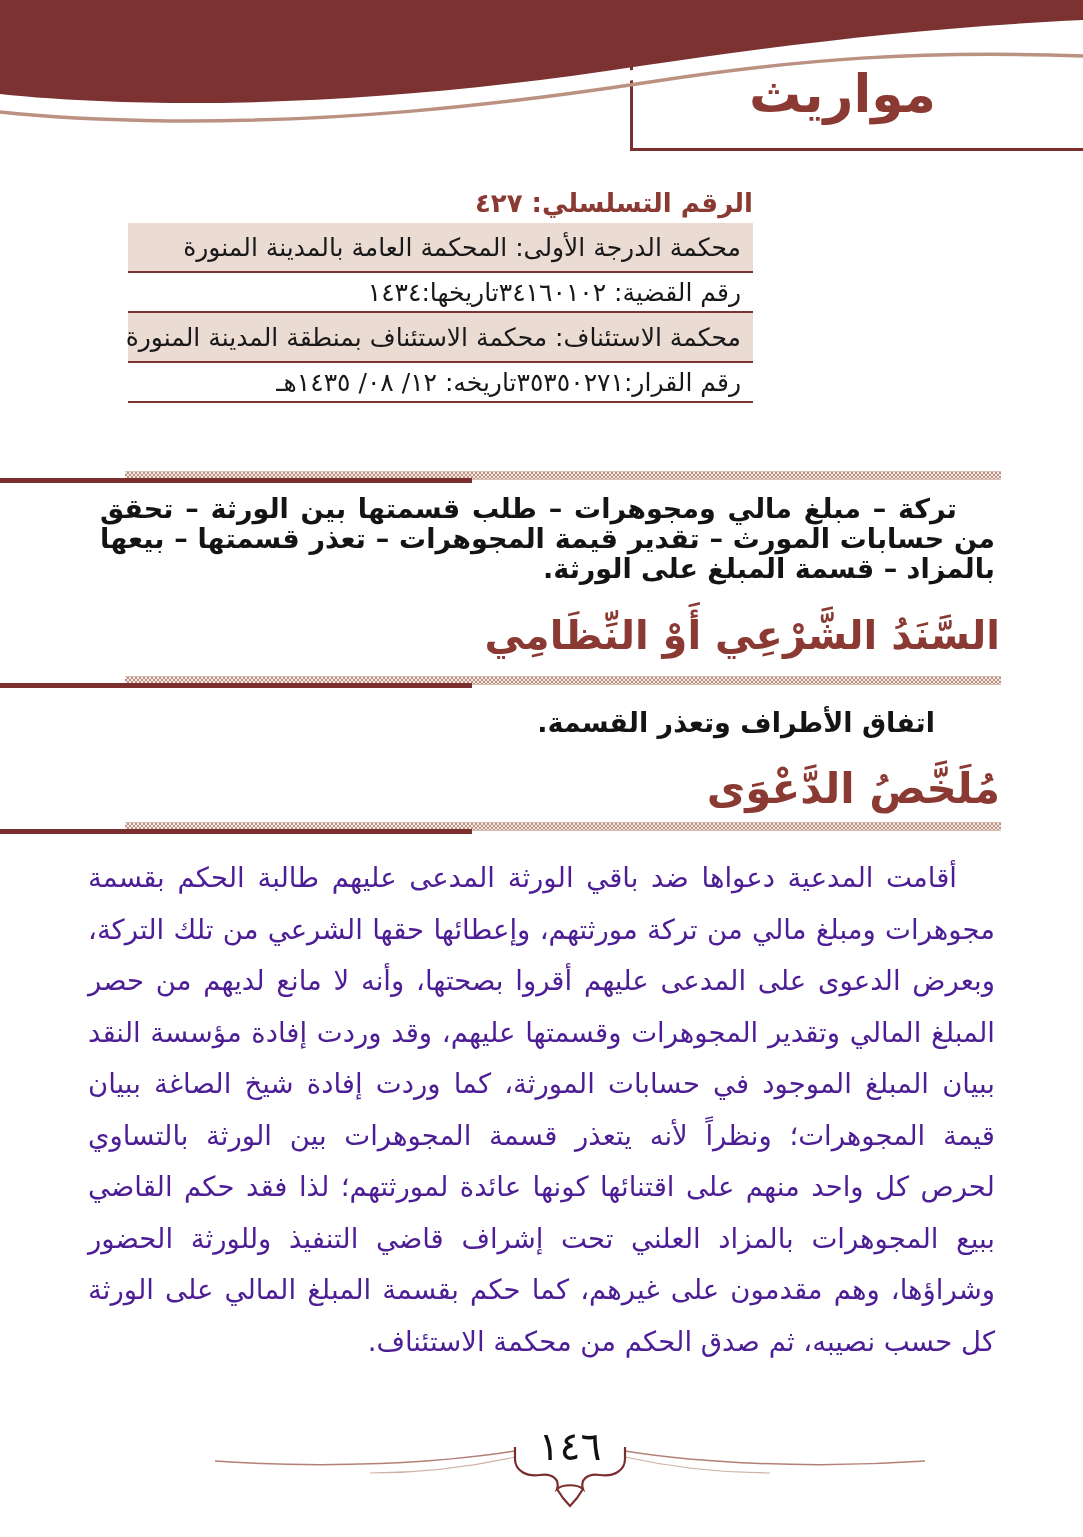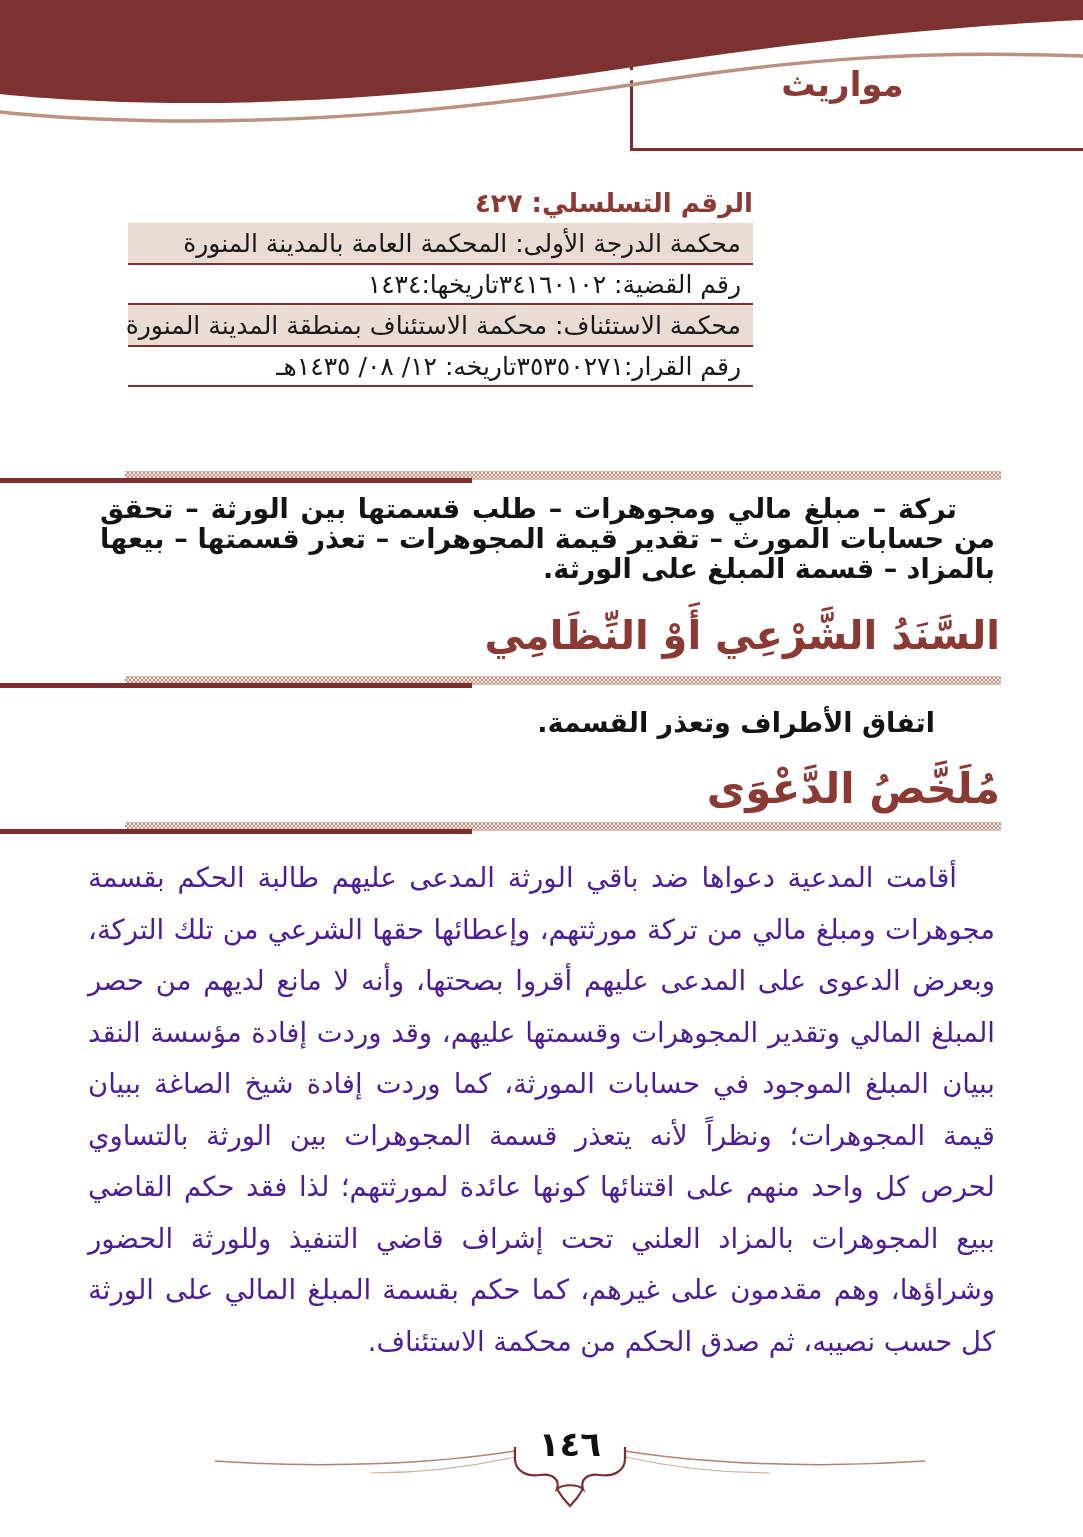--- a/index.html
+++ b/index.html
@@ -12,36 +12,36 @@
   }
   
   .band-svg { position:absolute; top:0; left:0; width:1083px; height:140px; }
   .title-box {
     position:absolute; top:16px; right:0; left:630px; height:135px;
     border-left:3px solid #7a2e2e; border-bottom:3px solid #7a2e2e;
     background:transparent;
   }
   .category-title {
     position:absolute; top:64px; left:630px; width:425px;
-    text-align:center; font-size:34px; font-weight:bold; color:#8b3a33;
+    text-align:center; font-size:52px; font-weight:bold; color:#8b3a33;
     letter-spacing:1px;
   }
   
   .serial {
     position:absolute; top:188px; right:330px;
     font-size:26px; font-weight:bold; color:#8b3a33; direction:rtl;text-align:center;
   }
   
   .case-table { position:absolute; top:223px; right:330px; width:625px; direction:rtl; }
   .case-row {
     display:flex; align-items:center; height:40px;
     border-bottom:2px solid #7a3432; padding:0 12px 0 6px;
     font-size:25px; color:#181818; direction:rtl; white-space:nowrap;
   }
-  .case-row.shaded { background:#eadbd3; height:42px; }
+  .case-row.shaded { background:#eadbd3; height:50px; }
   .case-row .cell-gap { margin-left:45px; }
   
   .fancy-heading {
     position:absolute; right:83px; color:#8b3a33; font-weight:bold;
     direction:rtl; white-space:nowrap;
   }
   .fancy-heading.h1 { top:408px; font-size:44px; }
   .fancy-heading.h2 { top:612px; font-size:40px; }
   .fancy-heading.h3 { top:764px; font-size:42px; }
   
@@ -72,21 +72,21 @@
   }
   .summary {
     position:absolute; top:852px; right:88px; left:88px;
     font-size:27.5px; color:#4c1d95; line-height:51.5px;
     text-align:justify; text-indent:38px; direction:rtl;
   }
   
   .footer-svg { position:absolute; top:1395px; left:0; width:1083px; height:120px; }
   .page-number {
     position:absolute; top:1424px; left:515px; width:110px;
-    text-align:center; font-size:34px; font-weight:bold; color:#111111;
+    text-align:center; font-size:39px; font-weight:normal; color:#111111;
     direction:rtl;
   }
 </style>
 </head>
 <body>
 
 <div class="page">
 
   <div class="title-box"></div>
 

